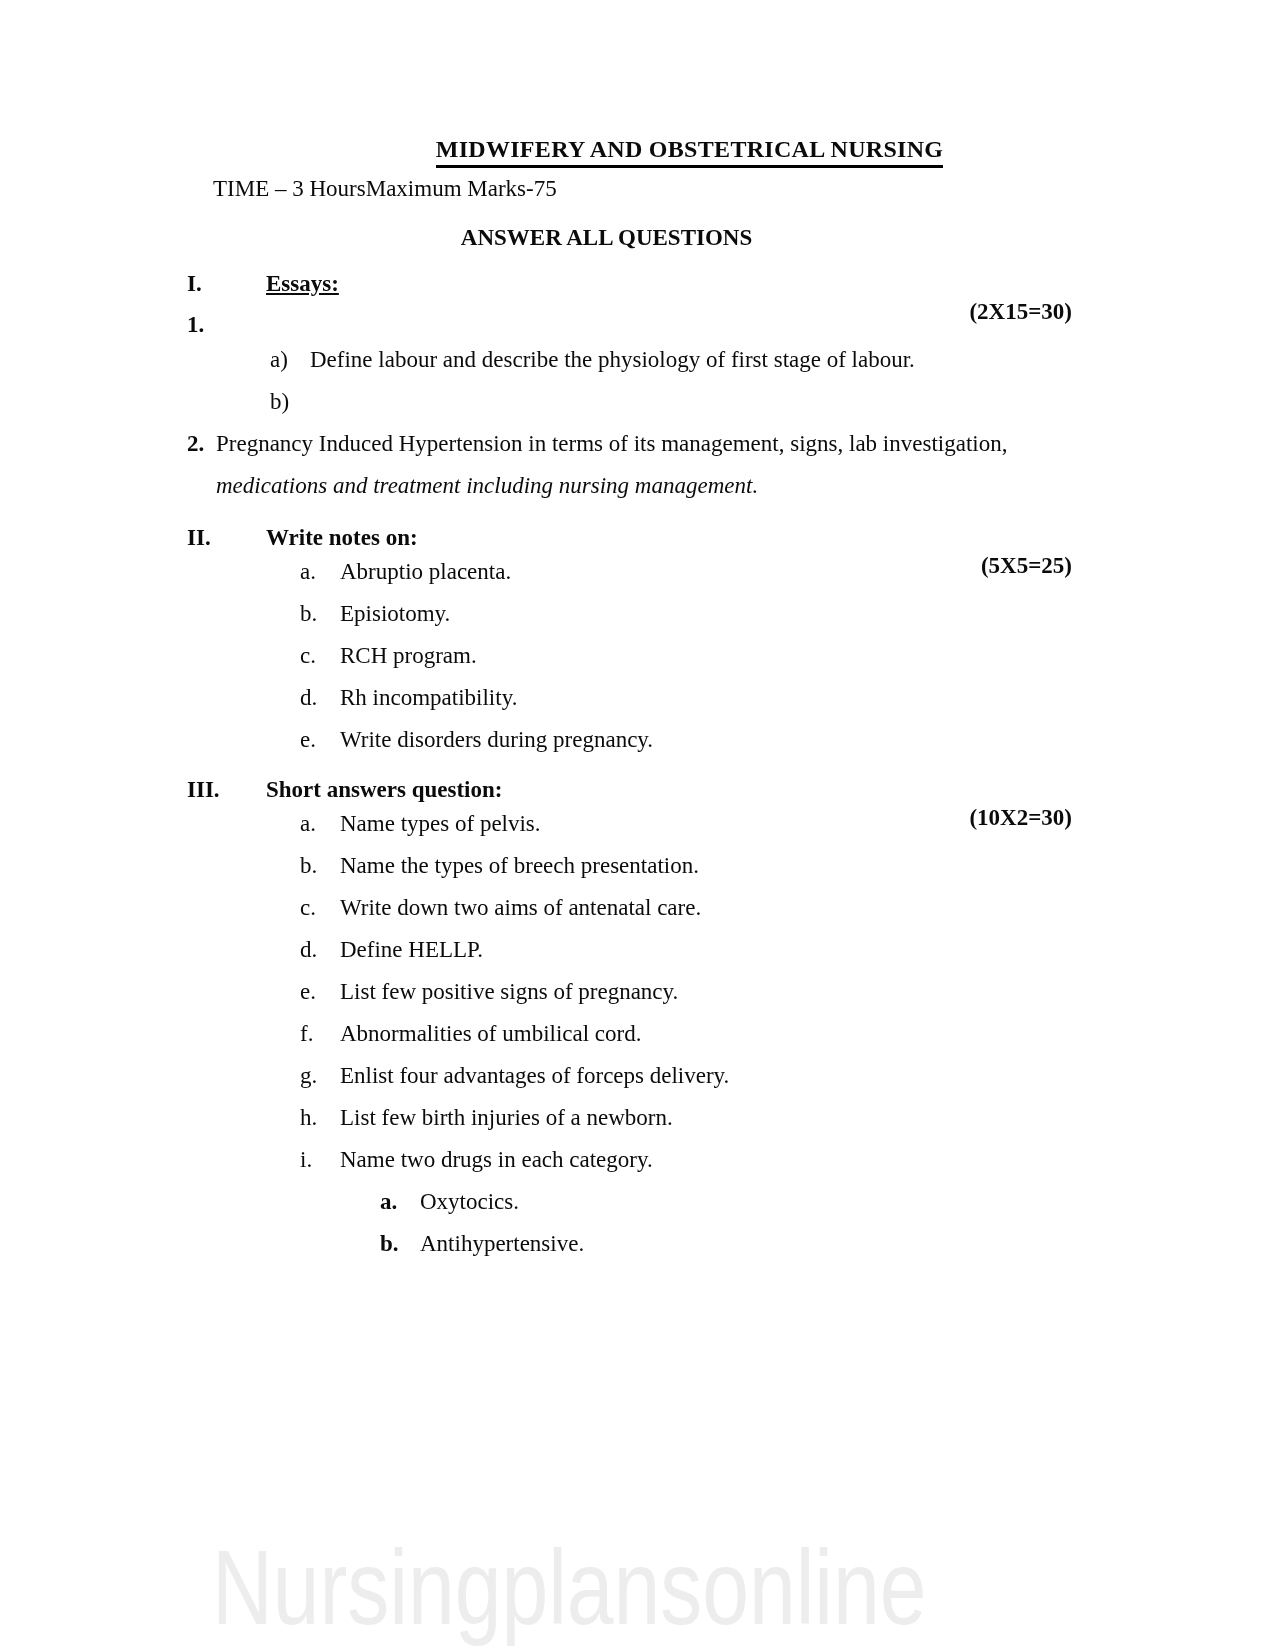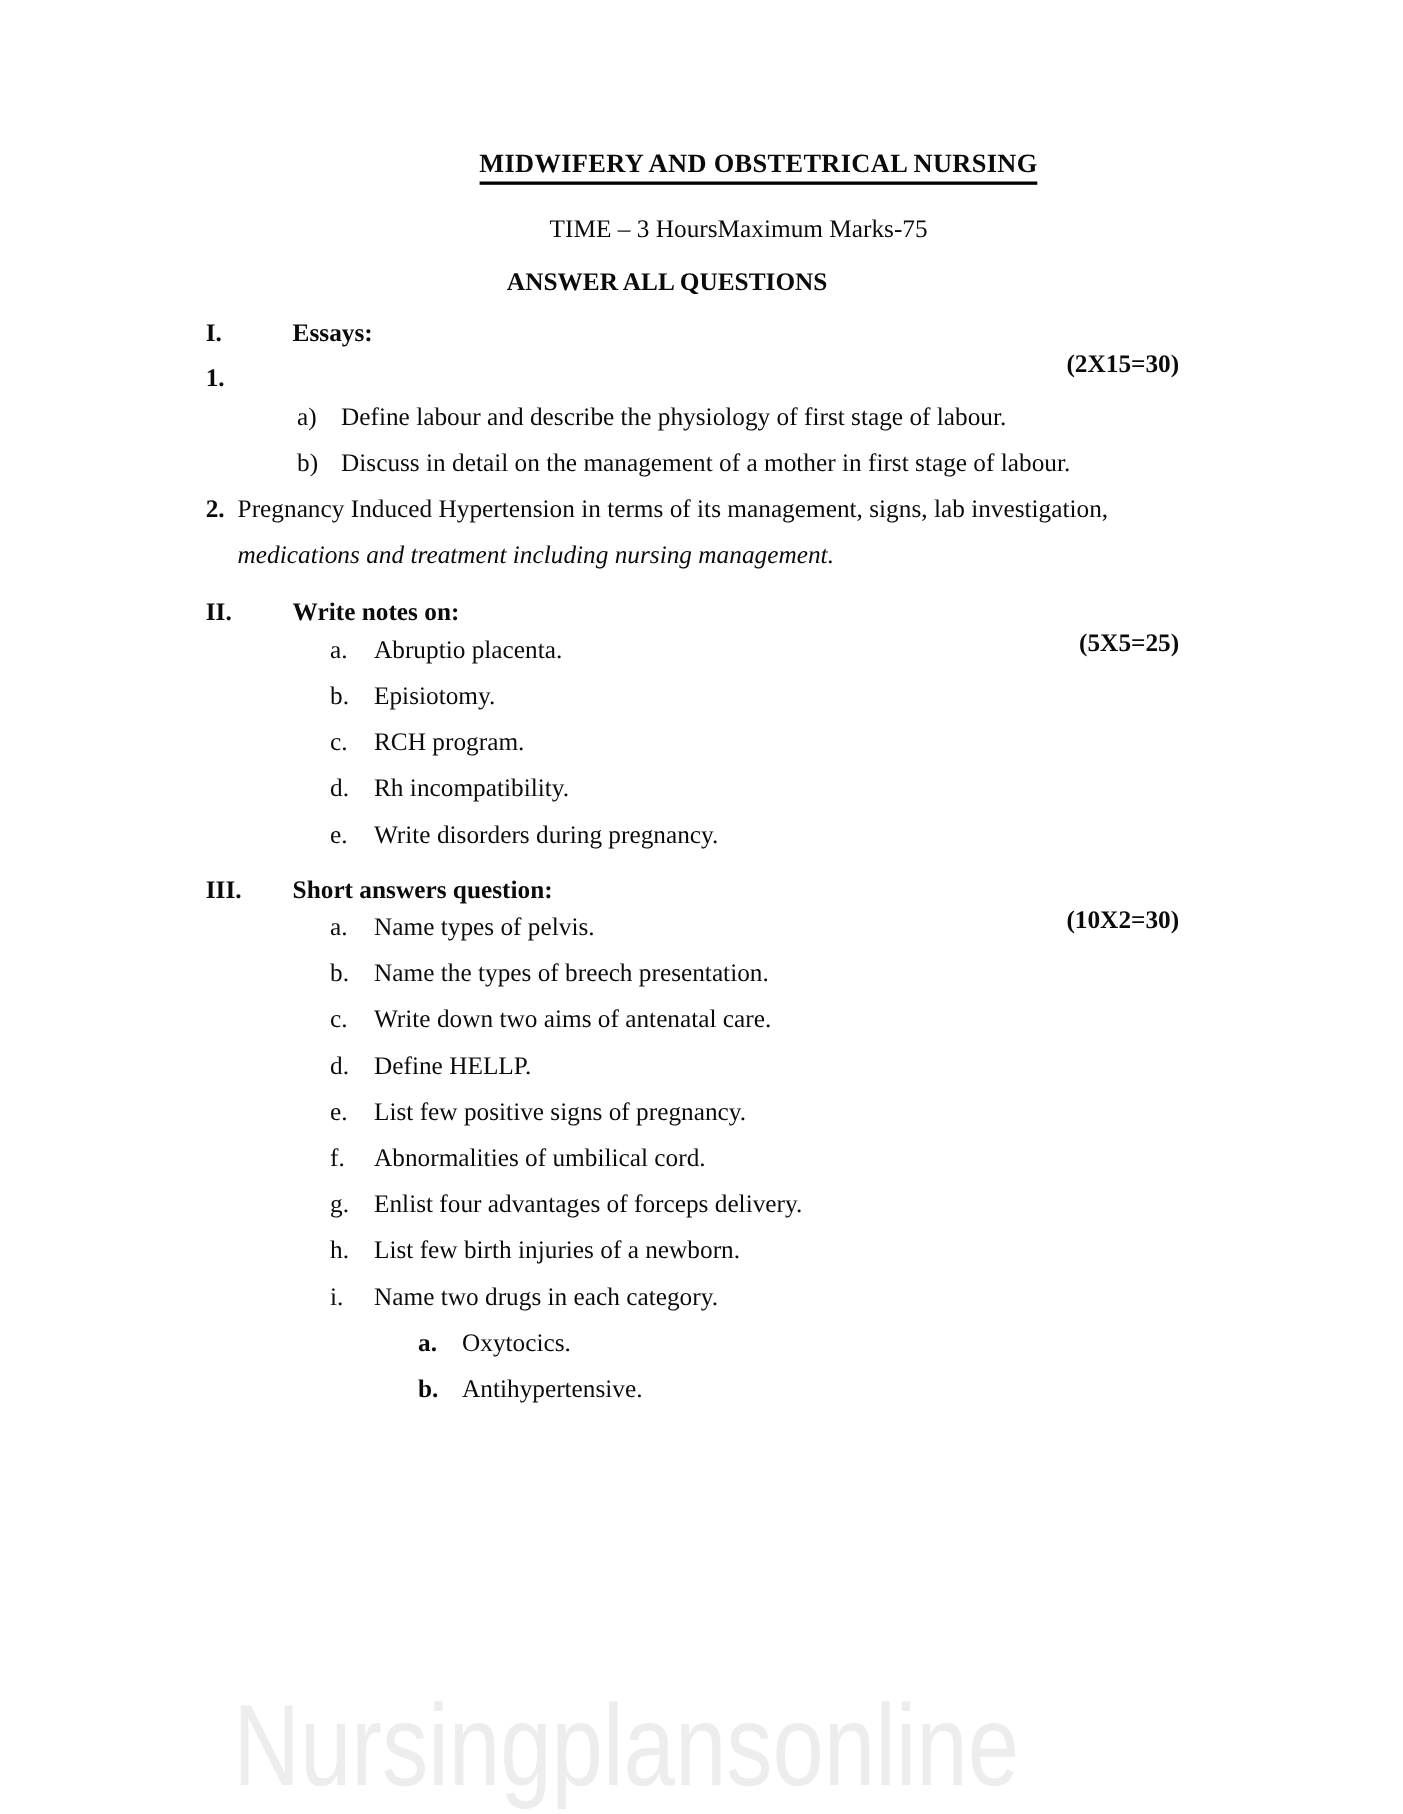--- a/index.html
+++ b/index.html
@@ -40,23 +40,23 @@
     display: inline-block;
     font-weight: bold;
     font-size: 24px;
     letter-spacing: 0.3px;
     border-bottom: 3px solid #000;
     padding-bottom: 2px;
   }
   
   .time-row {
     display: flex;
-    justify-content: center;
+    justify-content: flex-start;
     padding-left: 26px;
-    margin-top: 21px;
+    margin-top: 2px;
   }
   
   .answer-wrap {
     text-align: center;
     position: relative;
     left: -52px;
     margin-top: 19px;
   }
   .answer-wrap span { font-weight: bold; }
   
@@ -84,21 +84,21 @@
   .li-sub .li-label { font-weight: bold; }
   
   .q2-first { display: flex; }
   .q2-first .q2-num { flex: 0 0 29px; font-weight: bold; }
   .q2-cont { padding-left: 29px; font-style: italic; }
   
   .mt4  { margin-top: 4px; }
   .mt5  { margin-top: 5px; }
   .mt11 { margin-top: 11px; }
   .mt12 { margin-top: 12px; }
-  .mt16 { margin-top: 16px; }
+  .mt16 { margin-top: 16px; text-decoration: underline; }
   .mt20 { margin-top: 20px; }
   .mt22 { margin-top: 22px; }
   
   .watermark {
     position: absolute;
     left: 212px;
     top: 1535px;
     font-family: "Liberation Sans", "DejaVu Sans", sans-serif;
     font-size: 105px;
     line-height: 1;
@@ -135,21 +135,20 @@
     <div class="row mt11">
       <span class="bold">1.</span>
     </div>
 
     <div class="row li li-paren mt5">
       <span class="li-label">a)</span>
       <span class="li-text">Define labour and describe the physiology of first stage of labour.</span>
     </div>
     <div class="row li li-paren mt12">
       <span class="li-label">b)</span>
-      <span class="li-text">Discuss in detail on the management of a mother in first stage of labour.</span>
     </div>
 
     <div class="row q2-first mt12">
       <span class="q2-num">2.</span>
       <span>Pregnancy Induced Hypertension in terms of its management, signs, lab investigation,</span>
     </div>
     <div class="row q2-cont mt12">
       <span>medications and treatment including nursing management.</span>
     </div>
 

